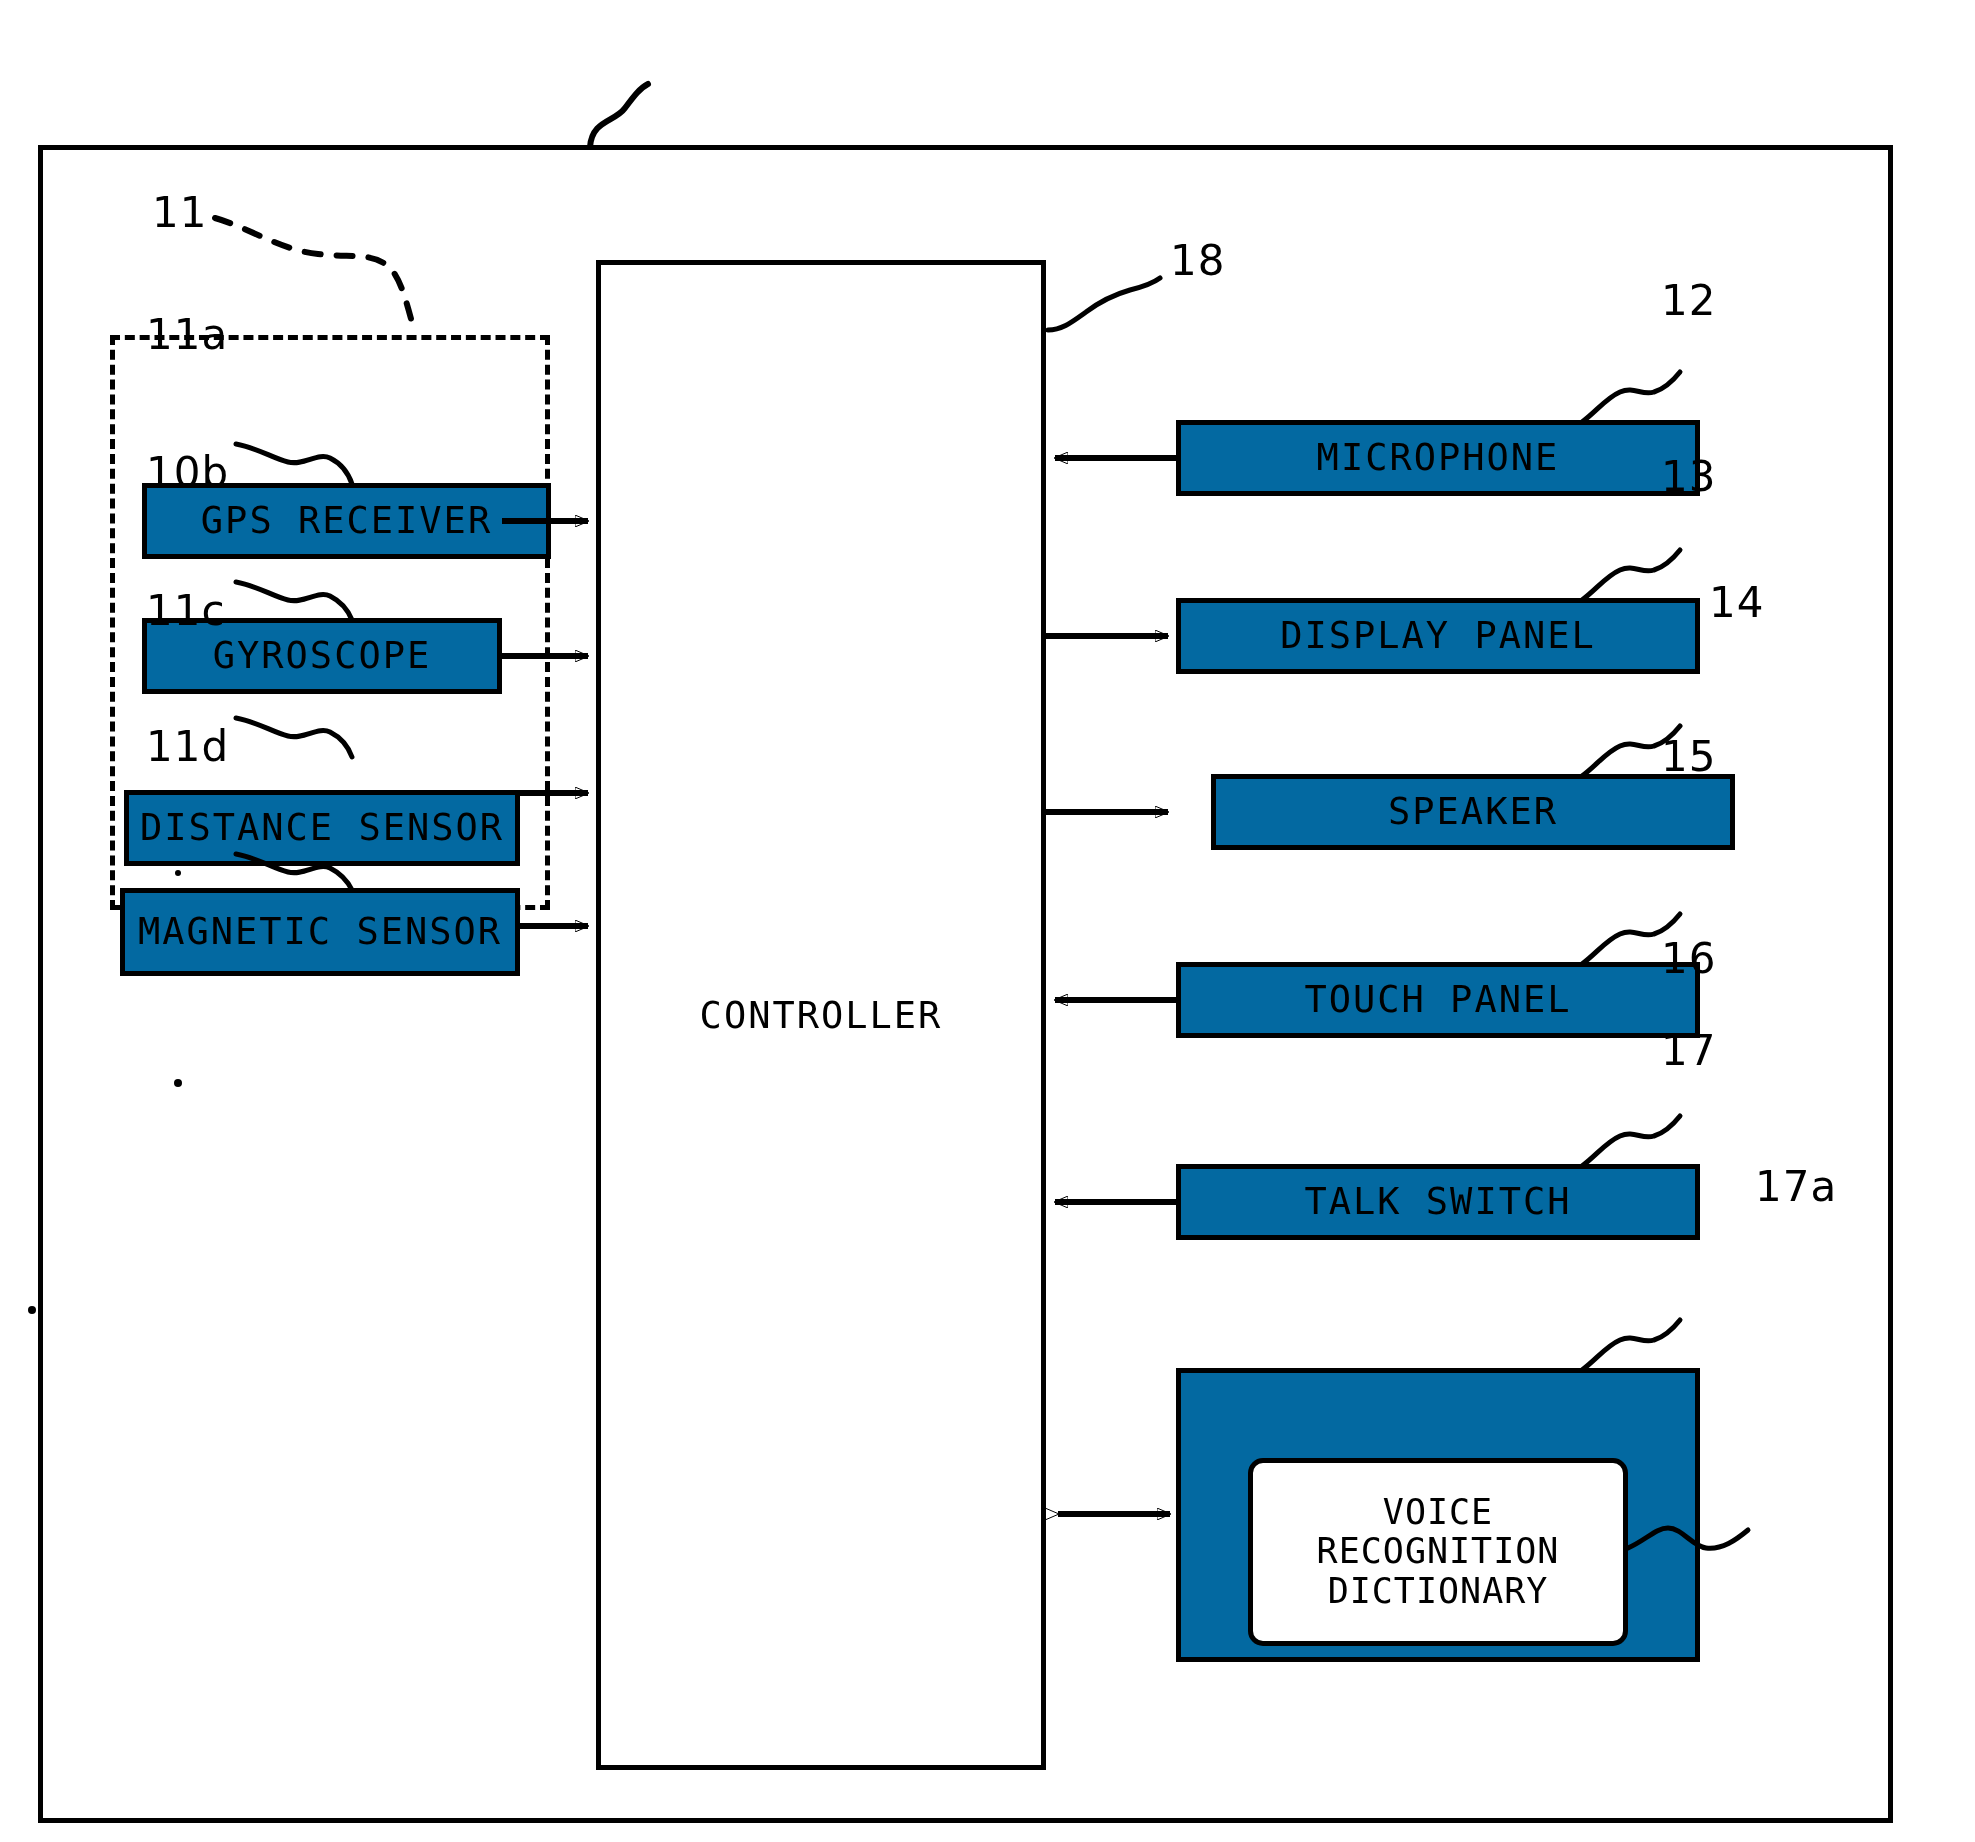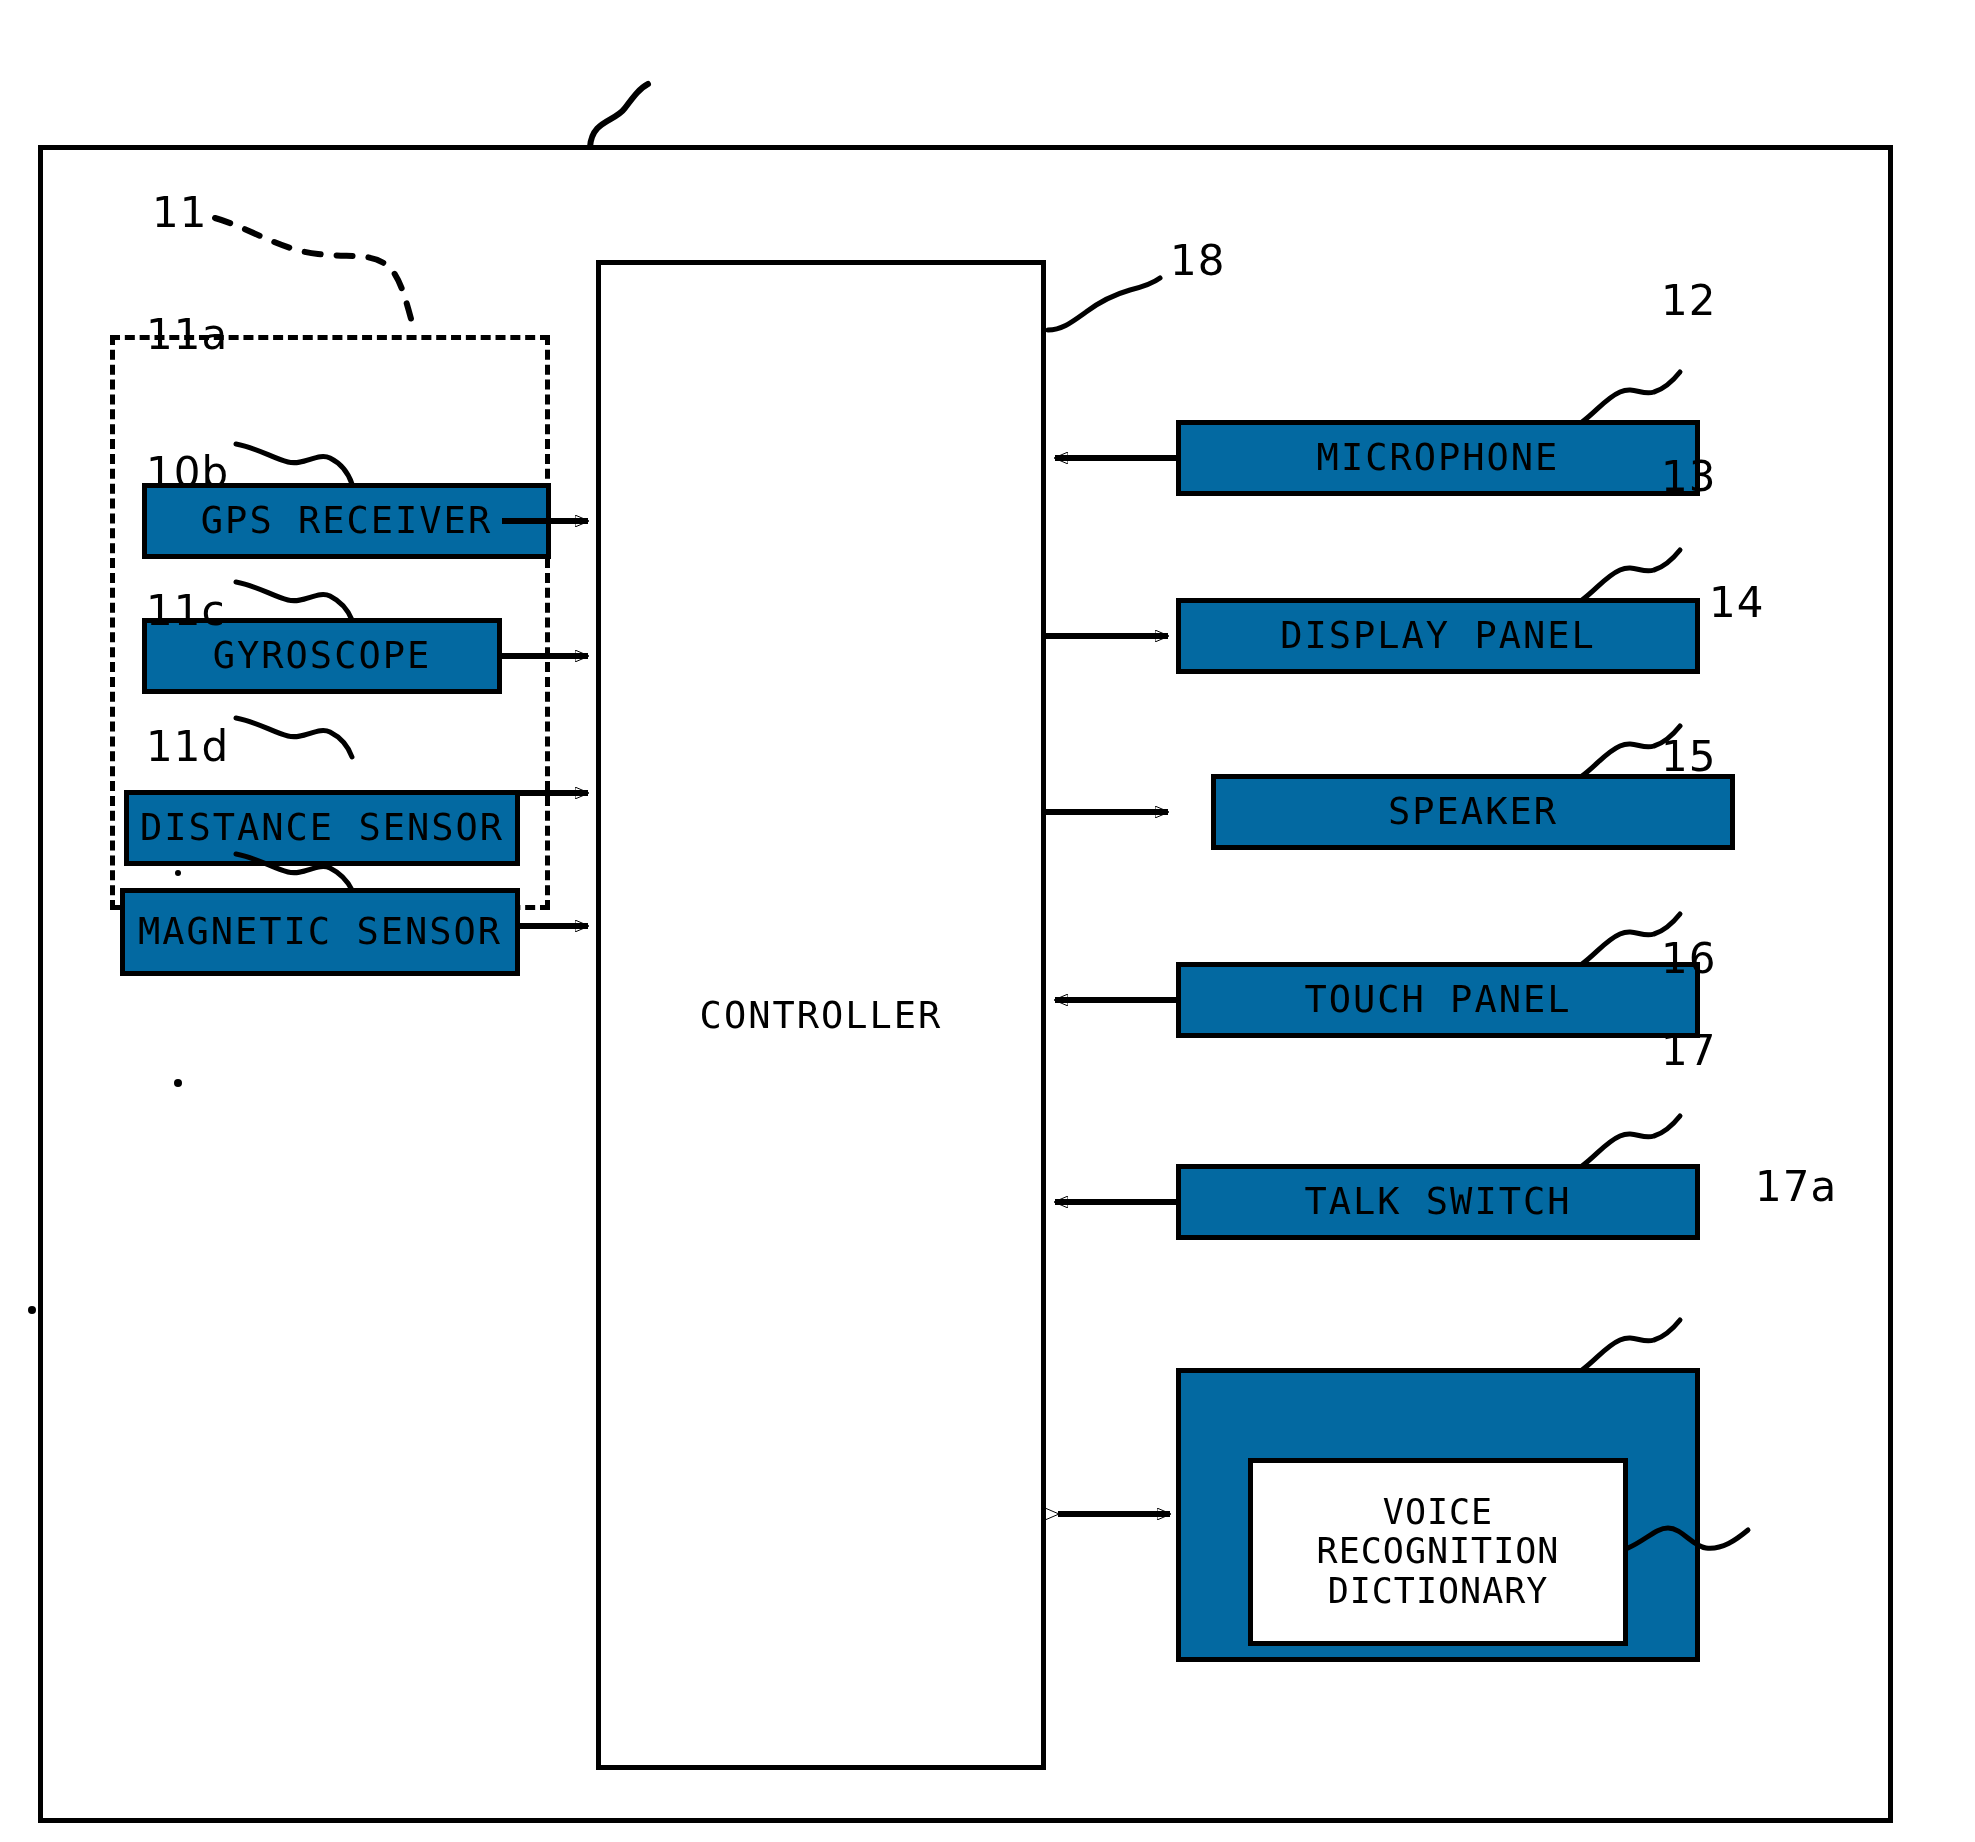--- a/index.html
+++ b/index.html
@@ -185,21 +185,21 @@
   </div>
 
   <div class="block" style="left:1176px; top:1164px; width:524px; height:76px;">
     <span>TALK SWITCH</span>
   </div>
 
   <div class="block stacked" style="left:1176px; top:1368px; width:524px; height:294px;">
     <div class="stack-label">MEMORY DEVICE</div>
   </div>
 
-  <div class="nested-block" style="left:1248px; top:1458px; width:380px; height:188px;">
+  <div class="nested-block" style="left:1248px; top:1458px; width:380px; height:188px;border-radius:15px;">
     <span>VOICE
 RECOGNITION
 DICTIONARY</span>
   </div>
 
   <div class="ref" style="left:152px;  top:188px;">11</div>
   <div class="ref" style="left:146px;  top:310px;">11a</div>
   <div class="ref" style="left:146px;  top:448px;">10b</div>
   <div class="ref" style="left:146px;  top:586px;">11c</div>
   <div class="ref" style="left:146px;  top:722px;">11d</div>

